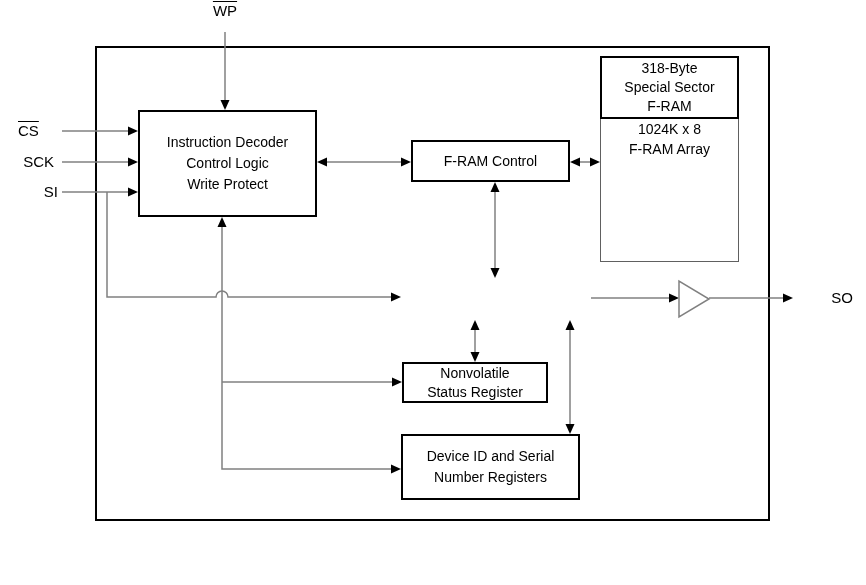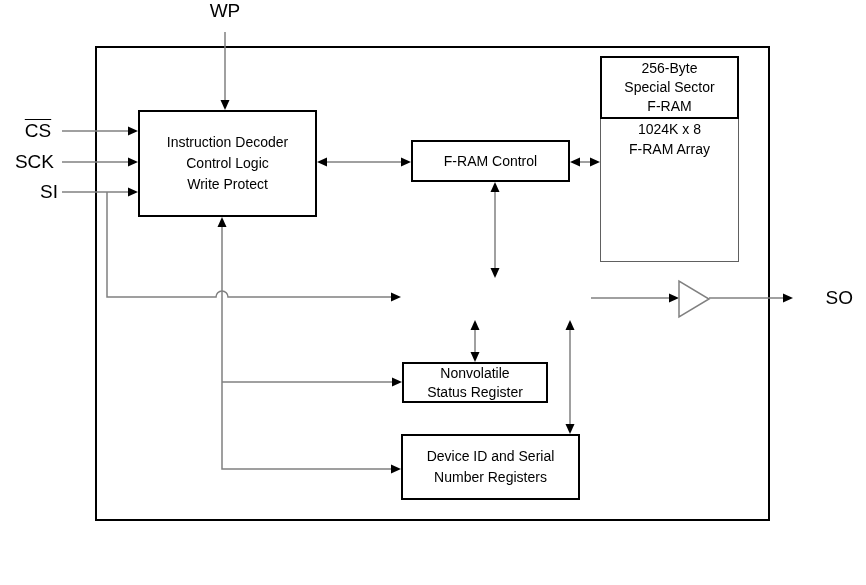--- a/index.html
+++ b/index.html
@@ -46,26 +46,26 @@
   .block.special      { left:600px; top:56px;  width:139px; height:63px; line-height:19px; z-index:2; }
   .block.array        { left:600px; top:119px; width:139px; height:143px;
                         border:1px solid #606060; border-top:none;
                         align-items:flex-start; }
   .block.dataio       { left:401px; top:278px; width:190px; height:42px; }
   .block.nvstatus     { left:402px; top:362px; width:146px; height:41px; line-height:19px; }
   .block.deviceid     { left:401px; top:434px; width:179px; height:66px; line-height:21px; }
 
   .pin-label {
     position: absolute;
-    font-size: 19px;
+    font-size: 15px;
     line-height: 18px;
     color: var(--text);
   }
   .pin-label.wp  { left:200px; top:2px;   width:50px; text-align:center; }
-  .pin-label.cs  { left:18px;  top:122px; width:40px; text-align:center; }
+  .pin-label.cs  { left:18px;  top:122px; width:40px; text-align:left; }
   .pin-label.sck { left:4px;   top:153px; width:50px; text-align:right; }
   .pin-label.si  { left:18px;  top:183px; width:40px; text-align:right; }
   .pin-label.so  { left:803px; top:289px; width:50px; text-align:right; }
   .overline { text-decoration: overline; }
 
   svg.wires {
     position: absolute;
     left: 0; top: 0;
     width: 866px; height: 585px;
     z-index: 3;
@@ -79,21 +79,21 @@
 <body>
 
 <div class="canvas">
 
   <div class="outer-box"></div>
 
   <div class="block framcontrol">F-RAM Control</div>
   <div class="block decoder">Instruction Decoder
 Control Logic
 Write Protect</div>
-  <div class="block special">256-Byte
+  <div class="block special">318-Byte
 Special Sector
 F-RAM</div>
   <div class="block array">1024K x 8
 F-RAM Array</div>
   <div class="block deviceid">Device ID and Serial
 Number Registers</div>
   <div class="block nvstatus">Nonvolatile
 Status Register</div>
 
   <div class="pin-label wp"><span class="overline">WP</span></div>

